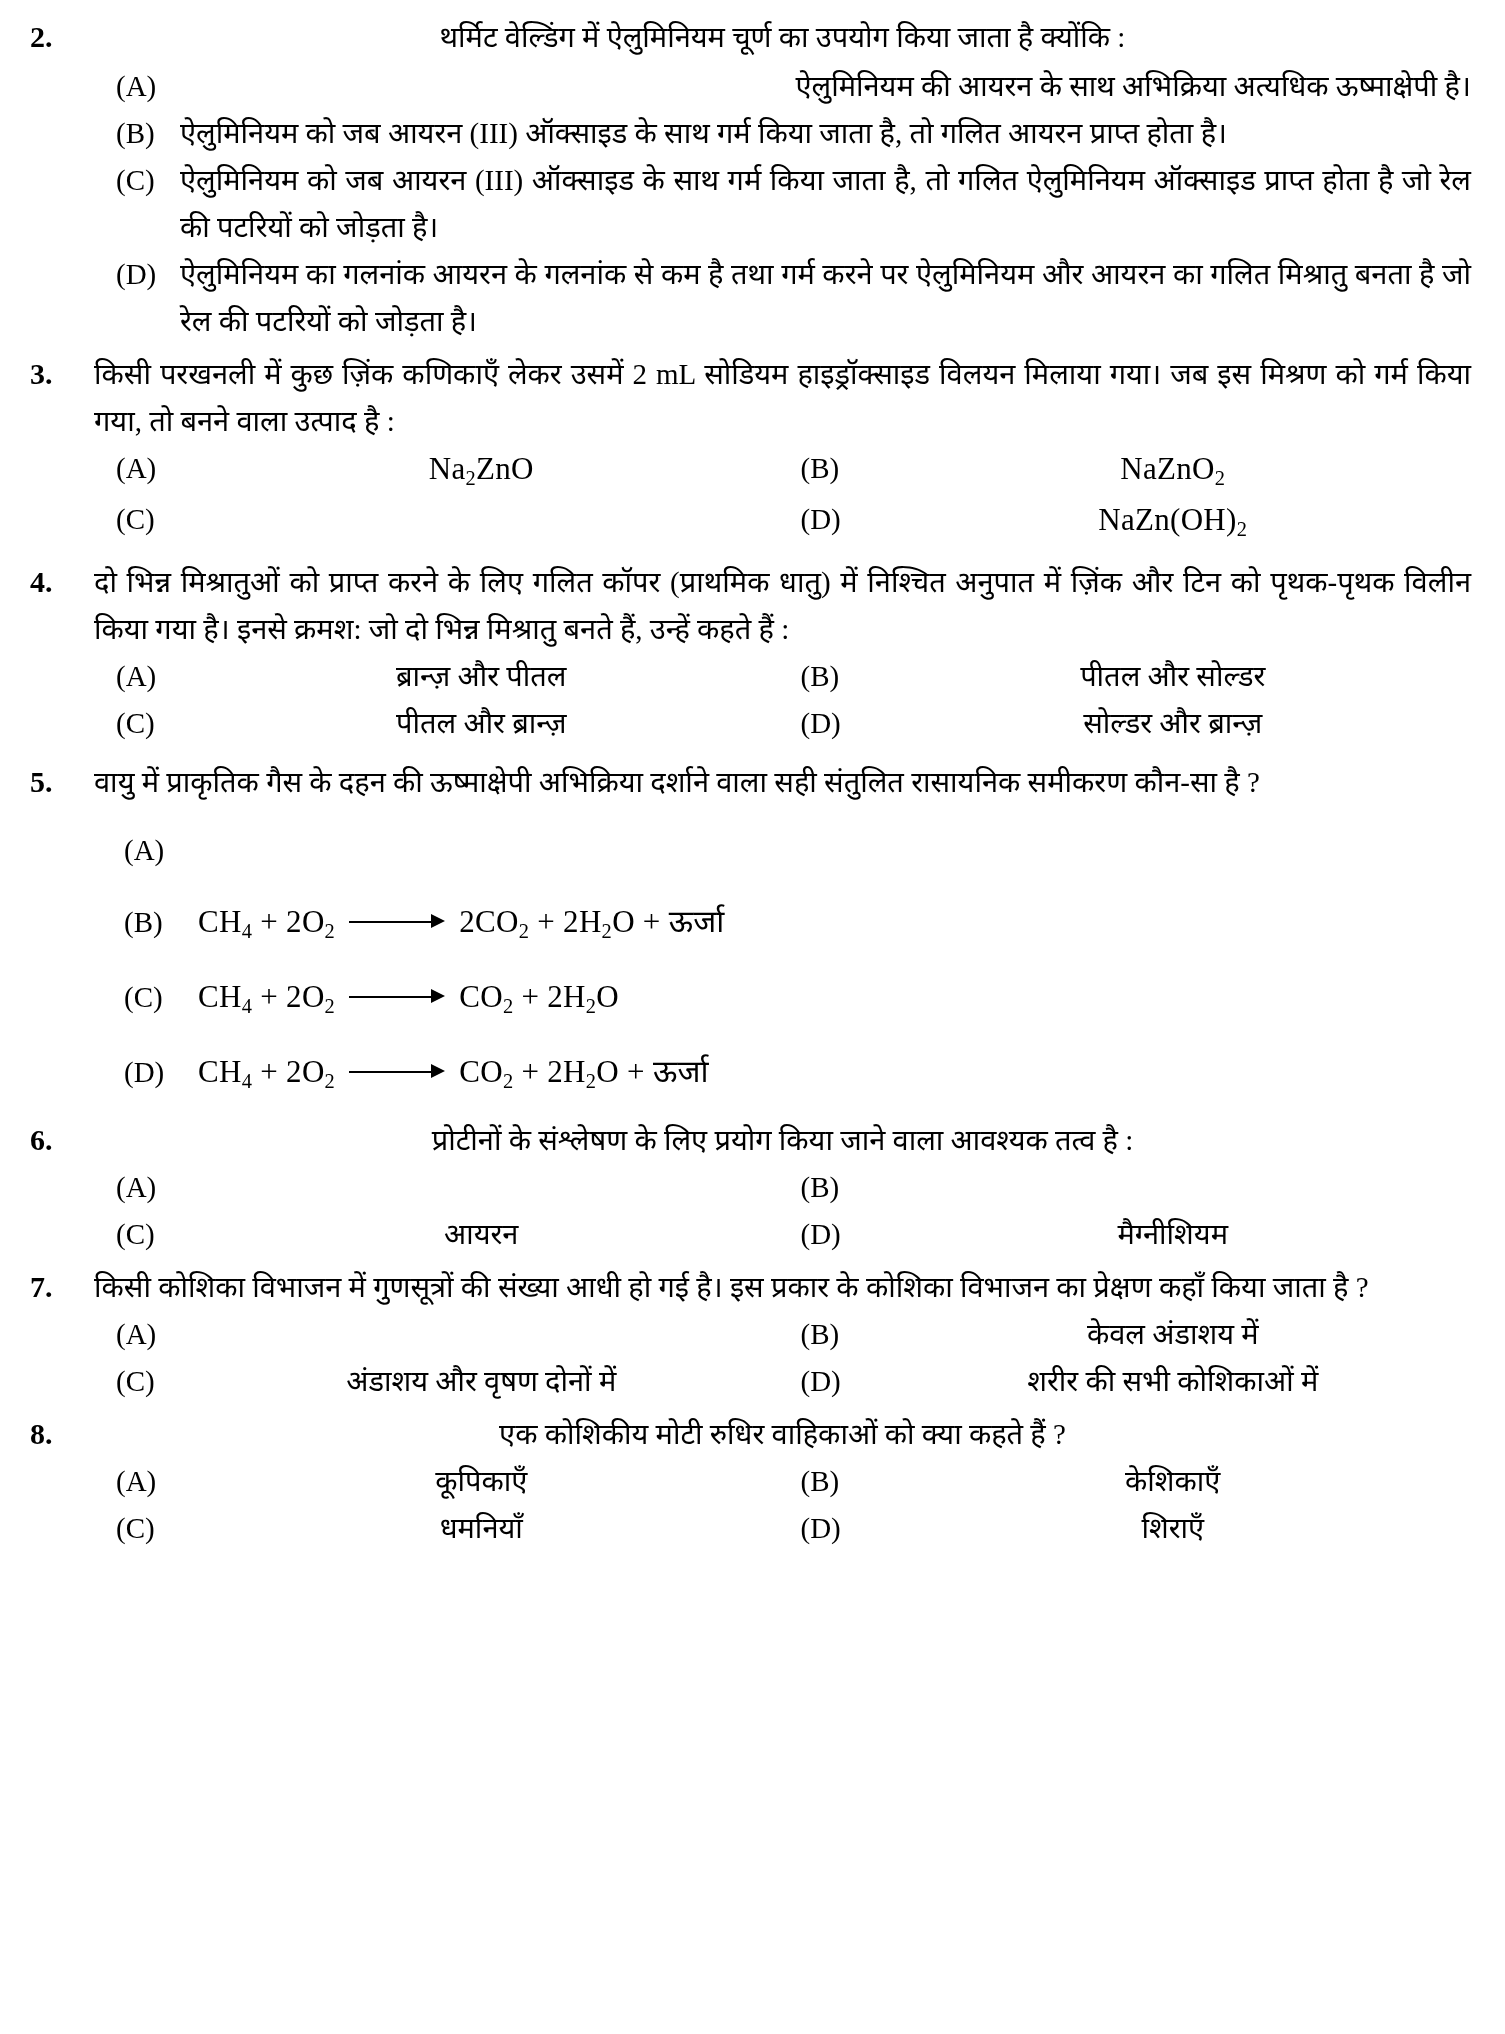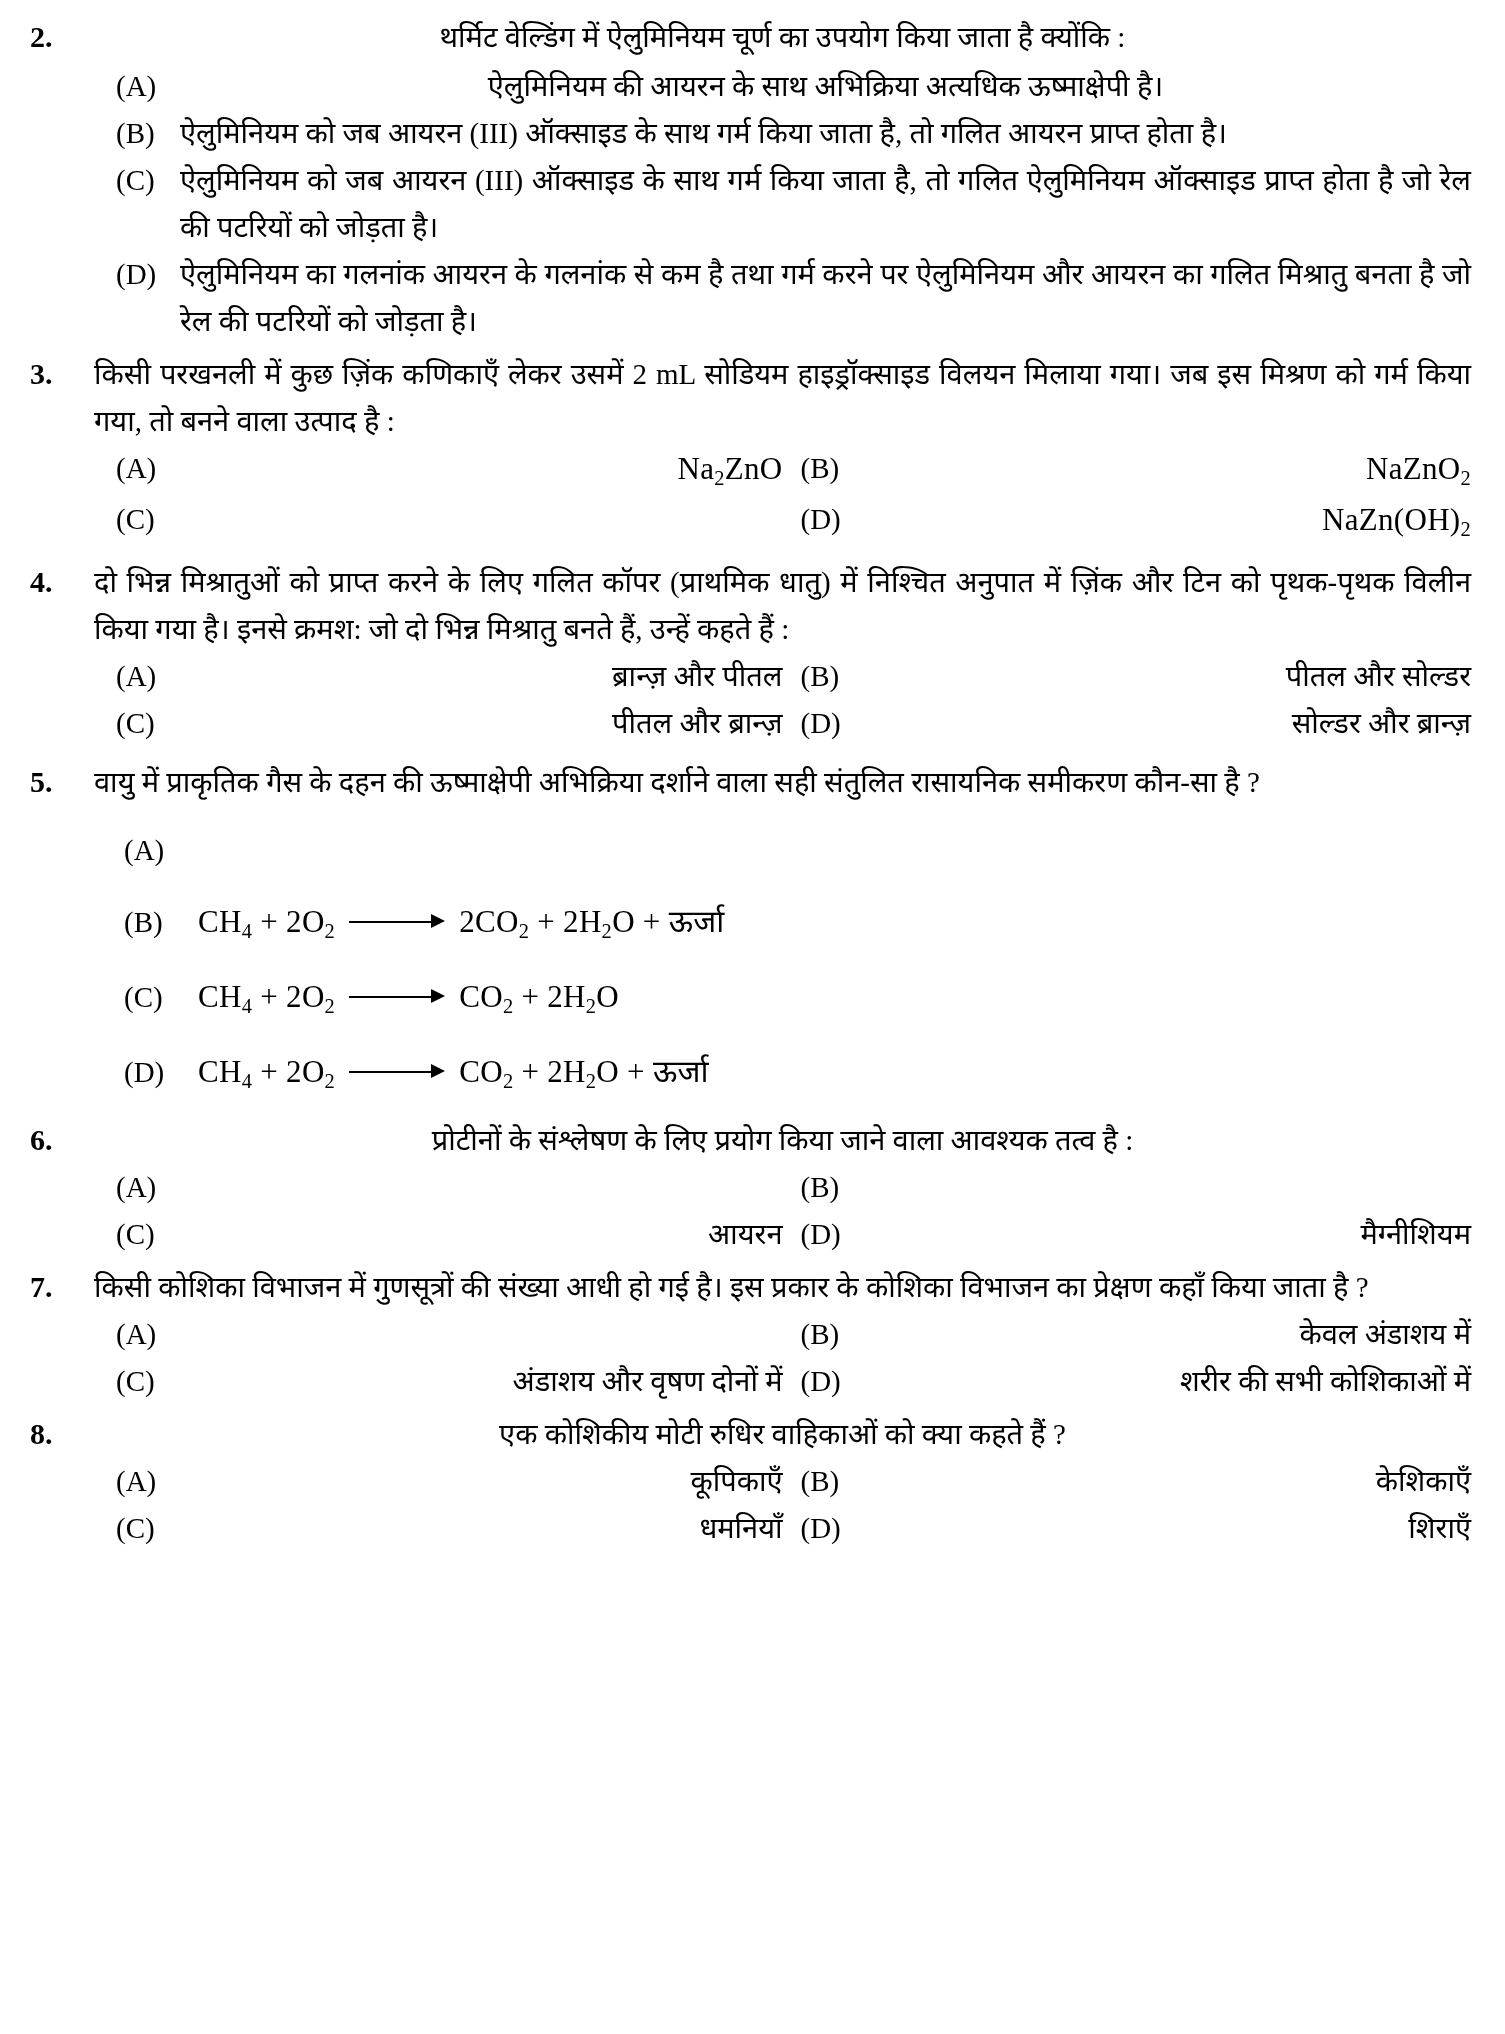--- a/index.html
+++ b/index.html
@@ -65,21 +65,21 @@
     padding-left: 22px;
     box-sizing: border-box;
   }
   .opt-text {
     flex: 1 1 auto;
     font-size: 29px;
     line-height: 47px;
     min-width: 0;
     text-align: justify;
   }
-  .opt-text.nojust { text-align: center; }
+  .opt-text.nojust { text-align: right; }
 
   
   .opts-grid {
     display: flex;
     flex-wrap: wrap;
     width: 100%;
   }
   .opts-grid .cell {
     display: flex;
     align-items: flex-start;
@@ -89,21 +89,21 @@
   .opts-grid .cell .opt-label {
     flex: 0 0 86px;
     width: 86px;
     padding-left: 22px;
   }
   .opts-grid .cell.right .opt-label {
     flex: 0 0 92px;
     width: 92px;
     padding-left: 18px;
   }
-  .opts-grid .cell .opt-text { flex: 1 1 auto; text-align: right; }
+  .opts-grid .cell .opt-text { flex: 1 1 auto; text-align: center; }
 
   
   .opts-eq { margin-top: 8px; }
   .eq-row {
     display: flex;
     align-items: baseline;
     line-height: 72px;
   }
   .eq-label {
     flex: 0 0 104px;

